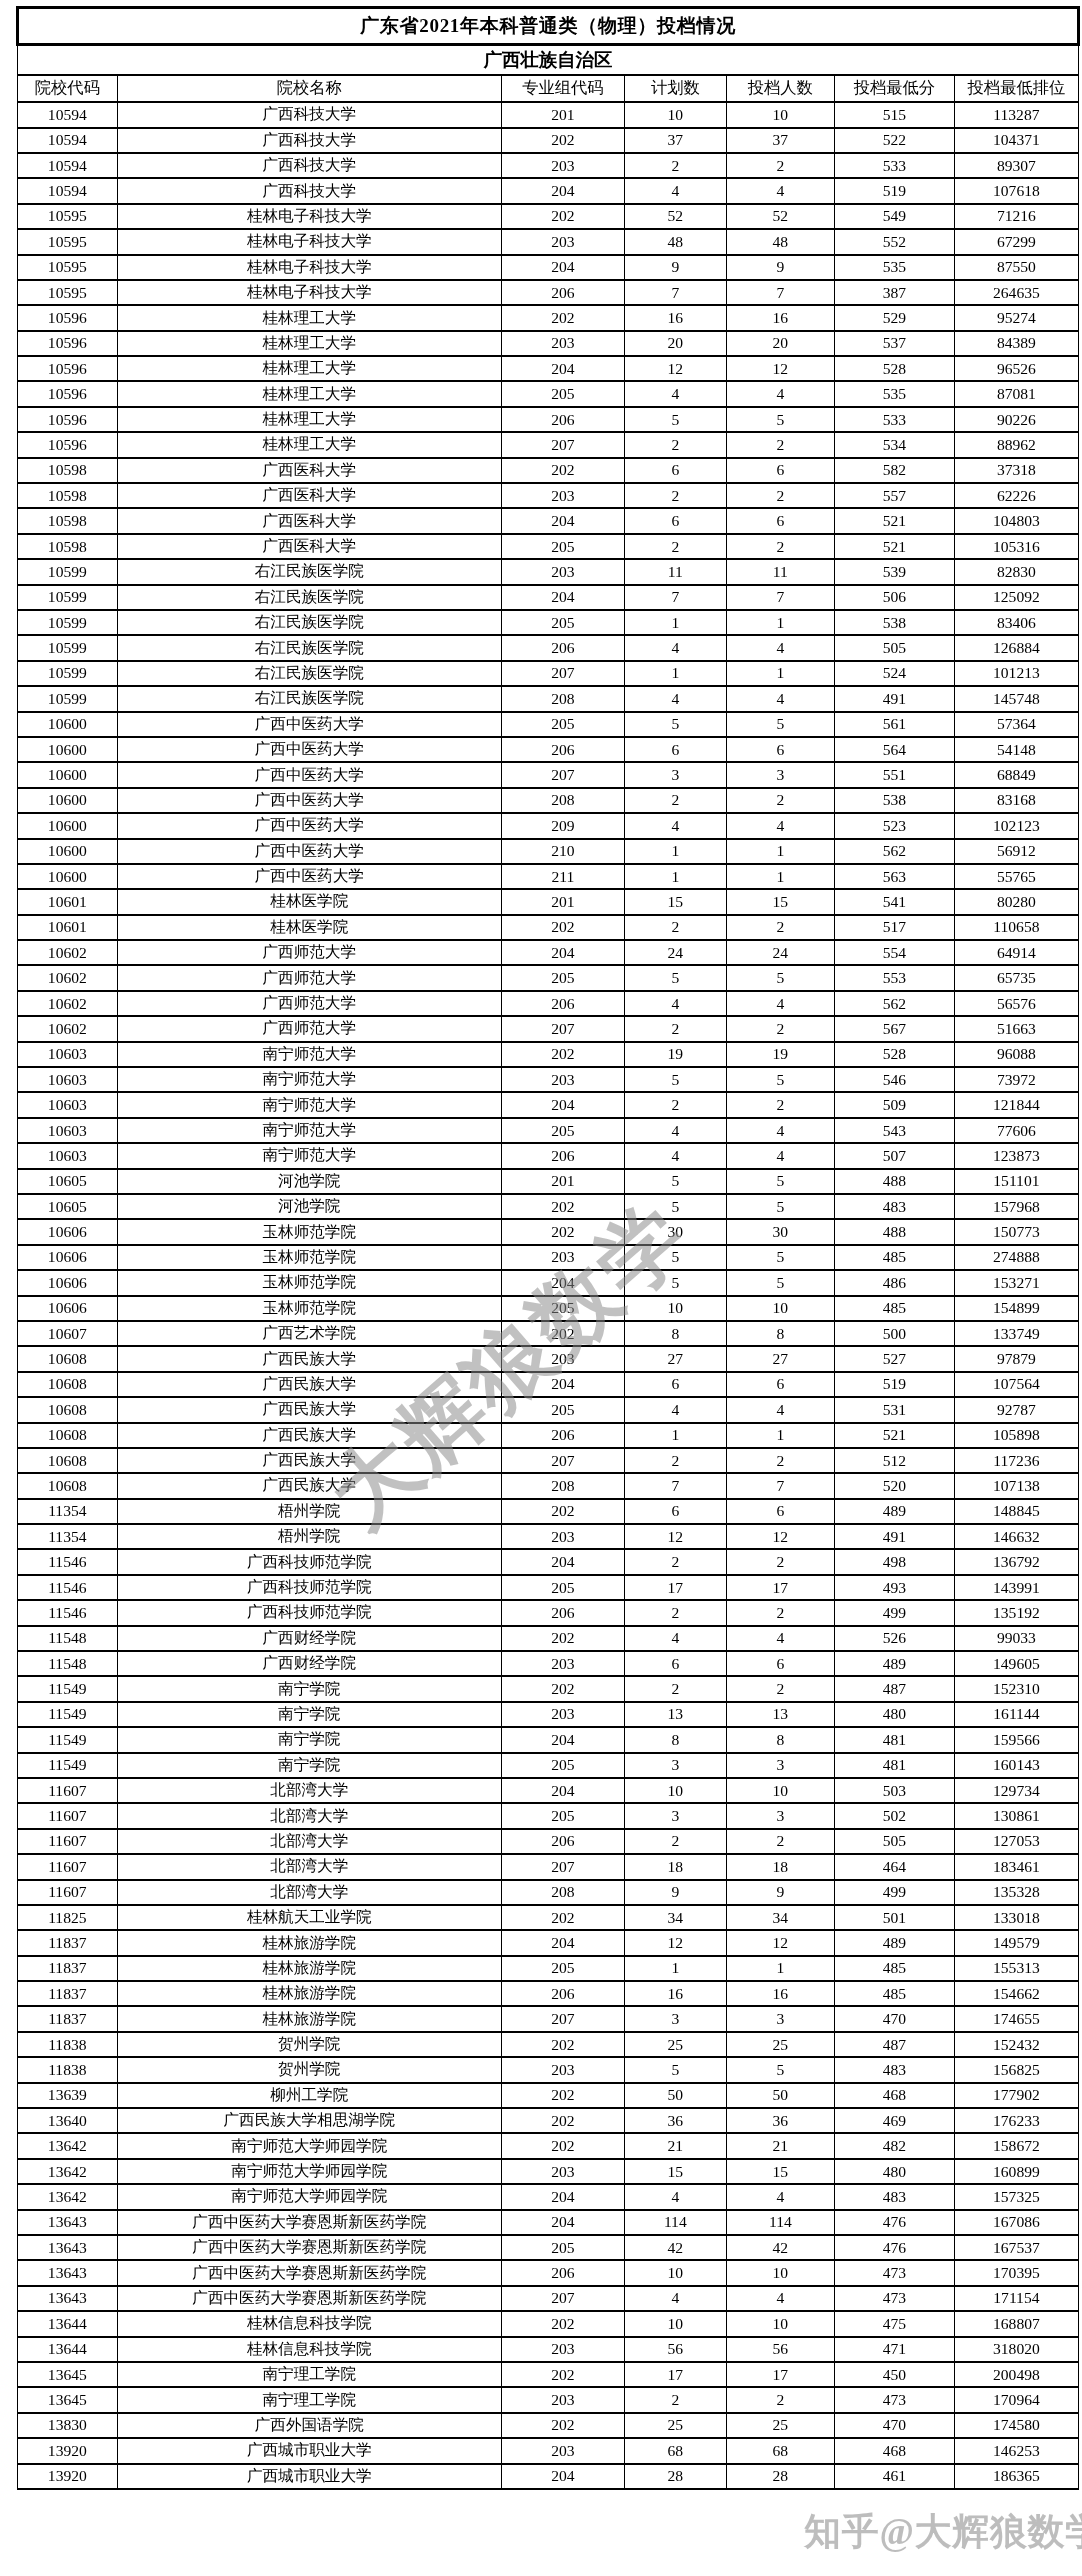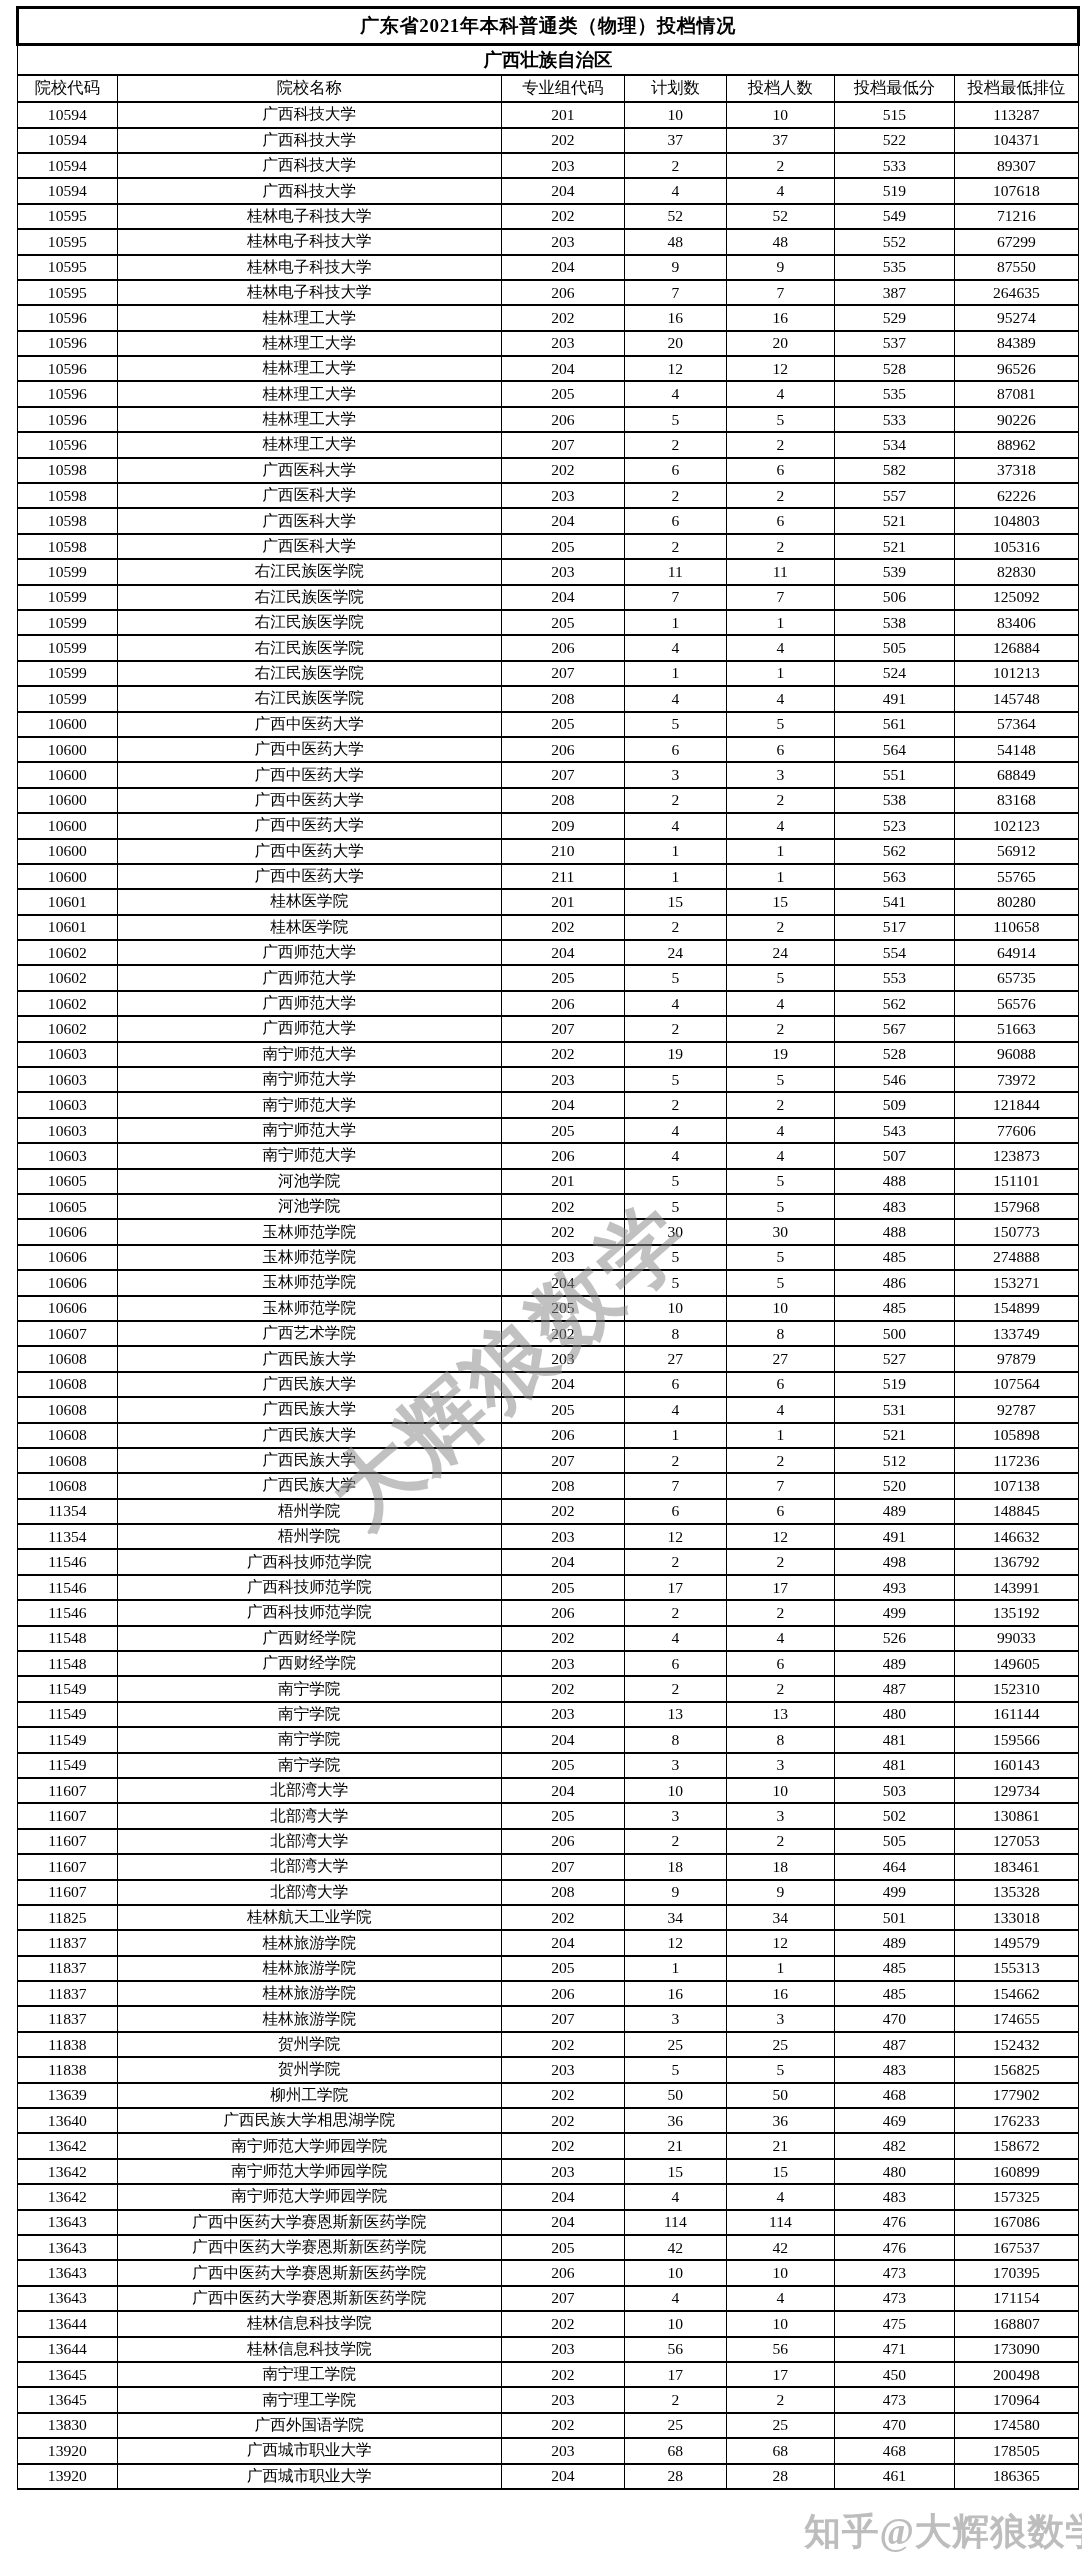--- a/index.html
+++ b/index.html
@@ -868,21 +868,21 @@
         <td>475</td>
         <td>168807</td>
       </tr>
       <tr>
         <td>13644</td>
         <td>桂林信息科技学院</td>
         <td>203</td>
         <td>56</td>
         <td>56</td>
         <td>471</td>
-        <td>173090</td>
+        <td>318020</td>
       </tr>
       <tr class="group-start">
         <td>13645</td>
         <td>南宁理工学院</td>
         <td>202</td>
         <td>17</td>
         <td>17</td>
         <td>450</td>
         <td>200498</td>
       </tr>
@@ -904,21 +904,21 @@
         <td>470</td>
         <td>174580</td>
       </tr>
       <tr class="group-start">
         <td>13920</td>
         <td>广西城市职业大学</td>
         <td>203</td>
         <td>68</td>
         <td>68</td>
         <td>468</td>
-        <td>178505</td>
+        <td>146253</td>
       </tr>
       <tr>
         <td>13920</td>
         <td>广西城市职业大学</td>
         <td>204</td>
         <td>28</td>
         <td>28</td>
         <td>461</td>
         <td>186365</td>
       </tr>

